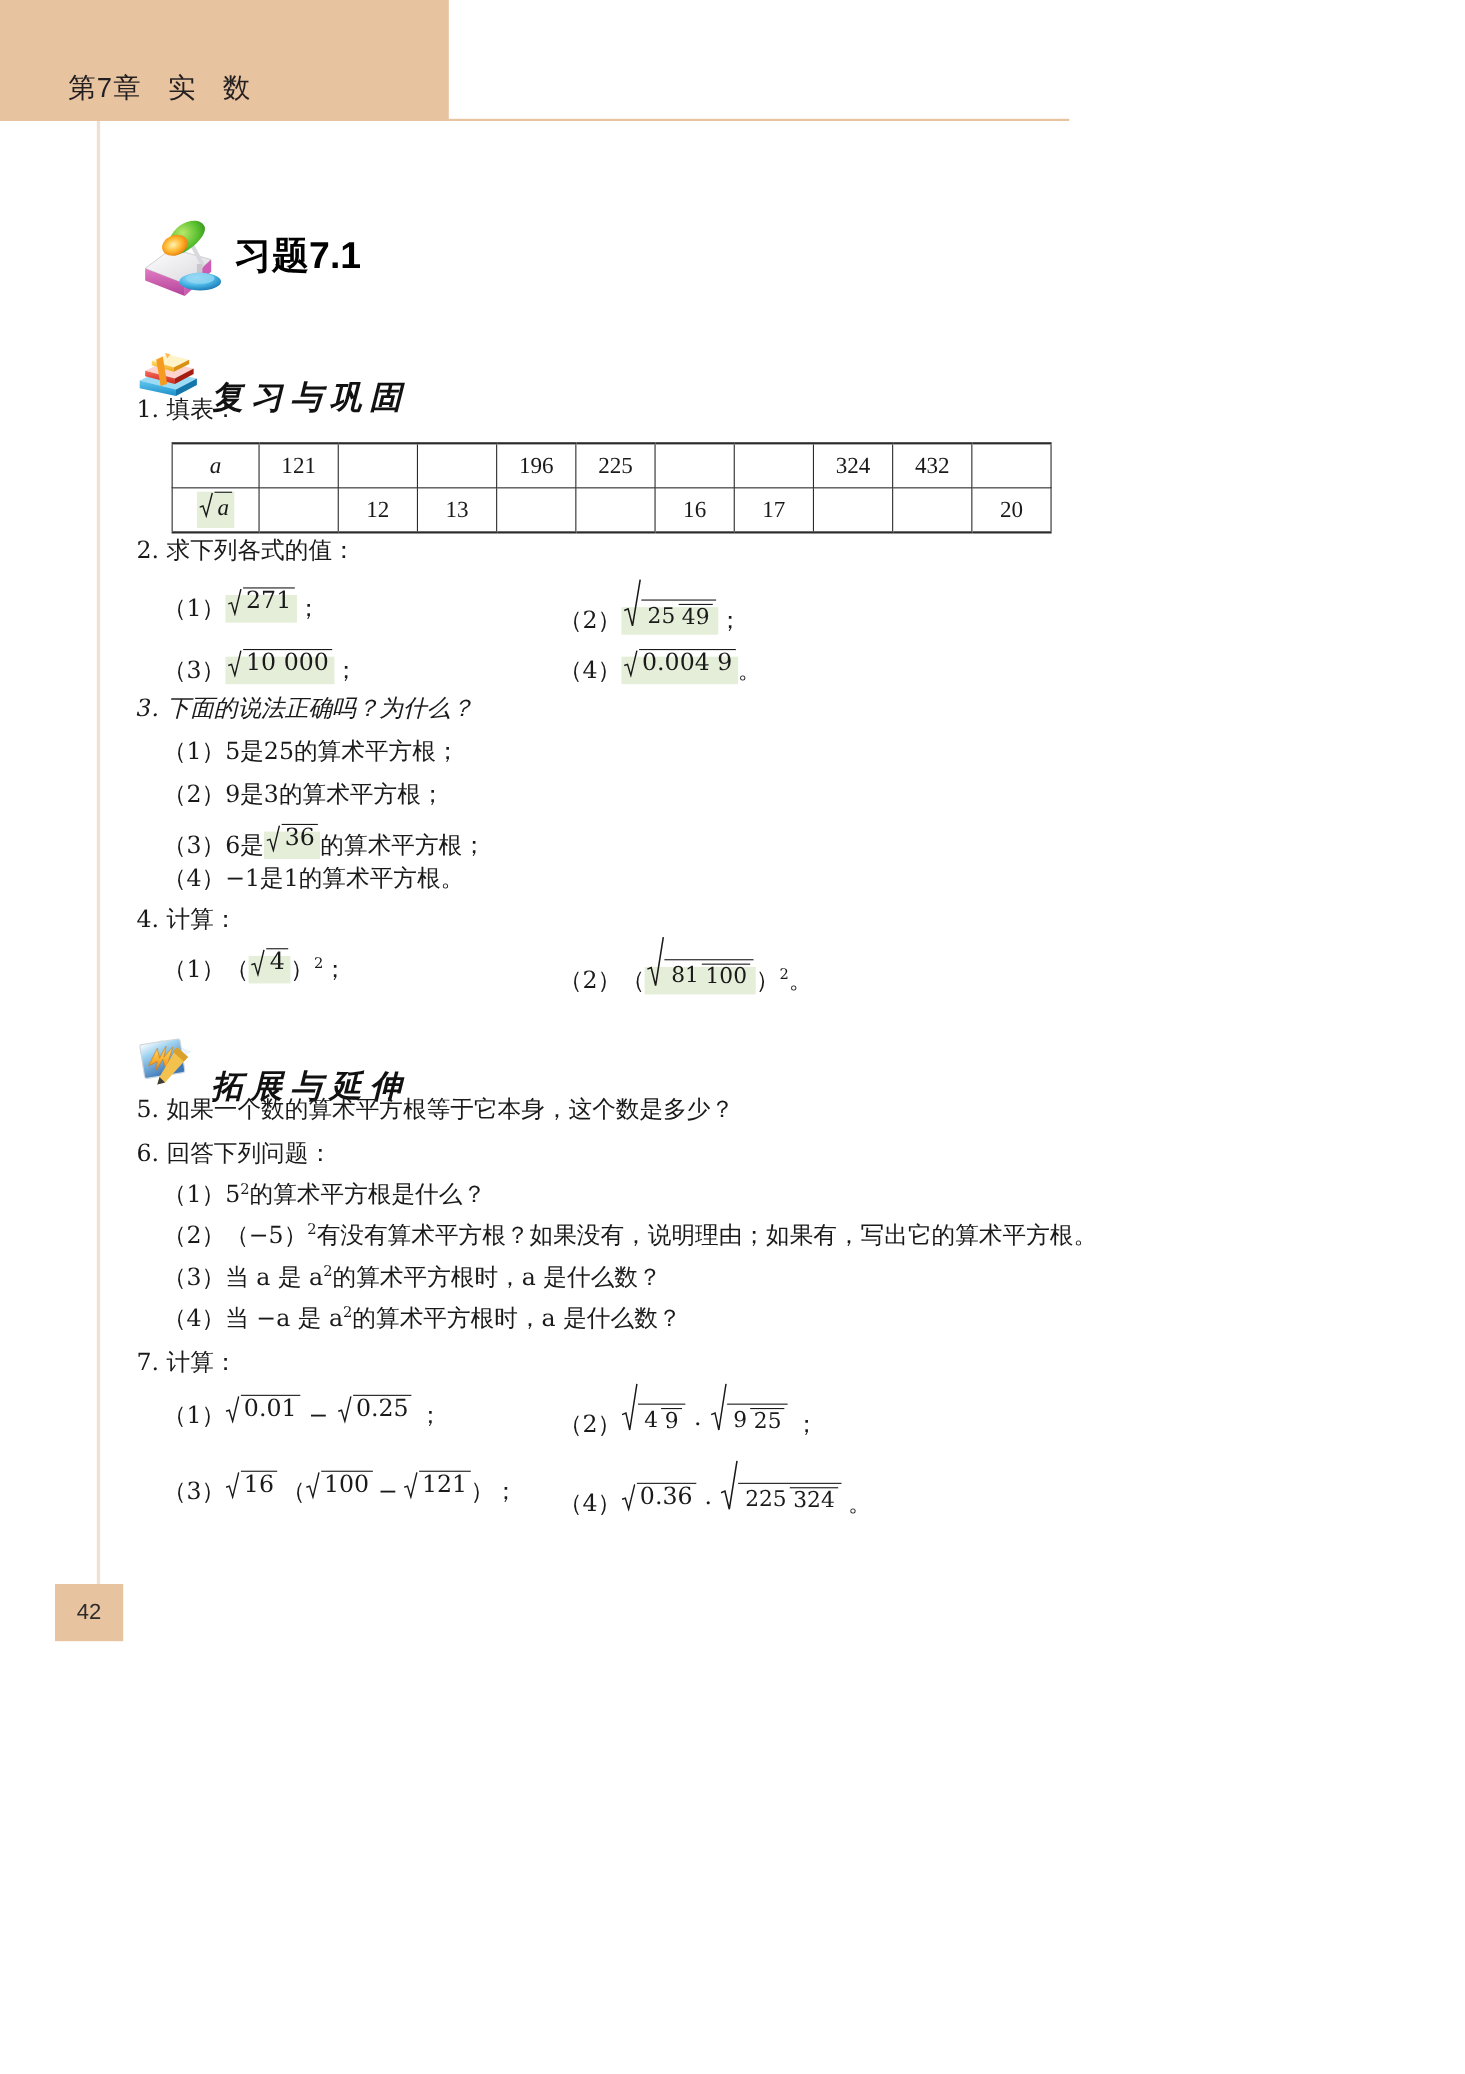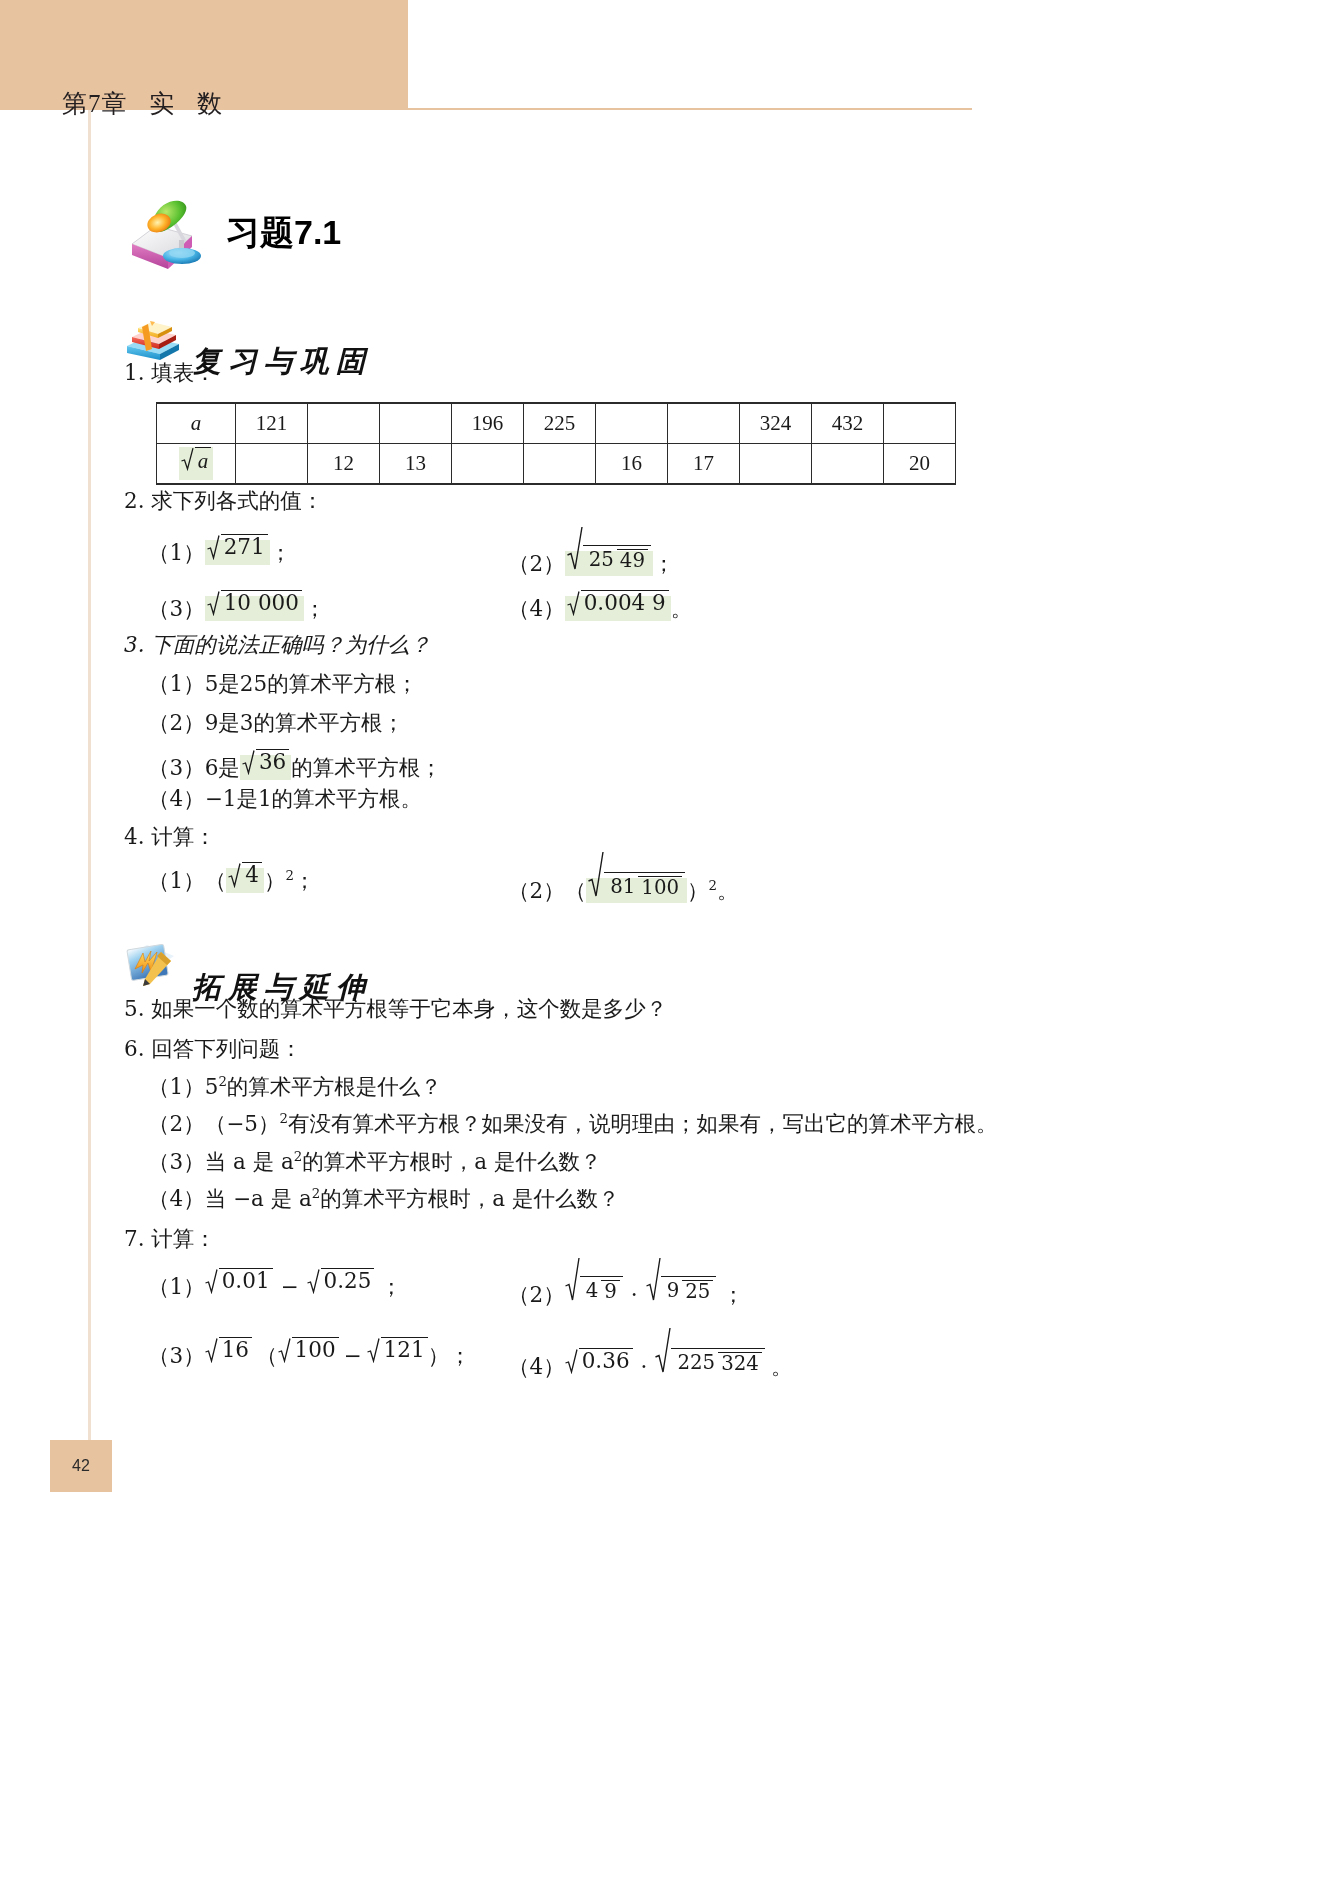--- a/index.html
+++ b/index.html
@@ -24,23 +24,22 @@
     height: 110px;
     background: #e8c3a0;
   }
   .header-title {
     position: absolute;
     left: 62px;
     top: 63px;
     font-size: 25px;
     letter-spacing: 1px;
     color: #231f20;
-    font-family: Liberation Serif, serif;
+    font-family: Liberation Sans, sans-serif;
     white-space: pre;
-    margin-top: 24px;
   }
   .header-rule {
     position: absolute;
     left: 408px;
     top: 108px;
     width: 564px;
     height: 2px;
     background: #e8c3a0;
   }
   
@@ -59,38 +58,38 @@
     left: 50px;
     top: 1440px;
     width: 62px;
     height: 52px;
     background: #e8c3a0;
     display: flex;
     align-items: center;
     justify-content: center;
   }
   .page-num-box span {
-    font-size: 16px;
+    font-size: 20px;
     color: #2b2b2b;
     font-family: "Liberation Sans", "DejaVu Sans", sans-serif;
   }
 
   
   .ex-title-row {
     position: absolute;
     left: 126px; top: 192px;
     display: flex; align-items: center;
   }
   .lamp-icon { width: 84px; height: 82px; position: relative; }
   .ex-title-text {
     font-size: 34px;
     font-weight: bold;
     font-family: "Liberation Sans", "DejaVu Sans", sans-serif;
     color: #000;
-    margin-left: 16px;
+    margin-left: 3px;
     letter-spacing: 0px;
   }
 
   
   .sub-head {
     position: absolute;
     display: flex; align-items: center;
   }
   .sub-head .icon { width: 58px; height: 44px; position: relative; }
   .sub-head .label {

